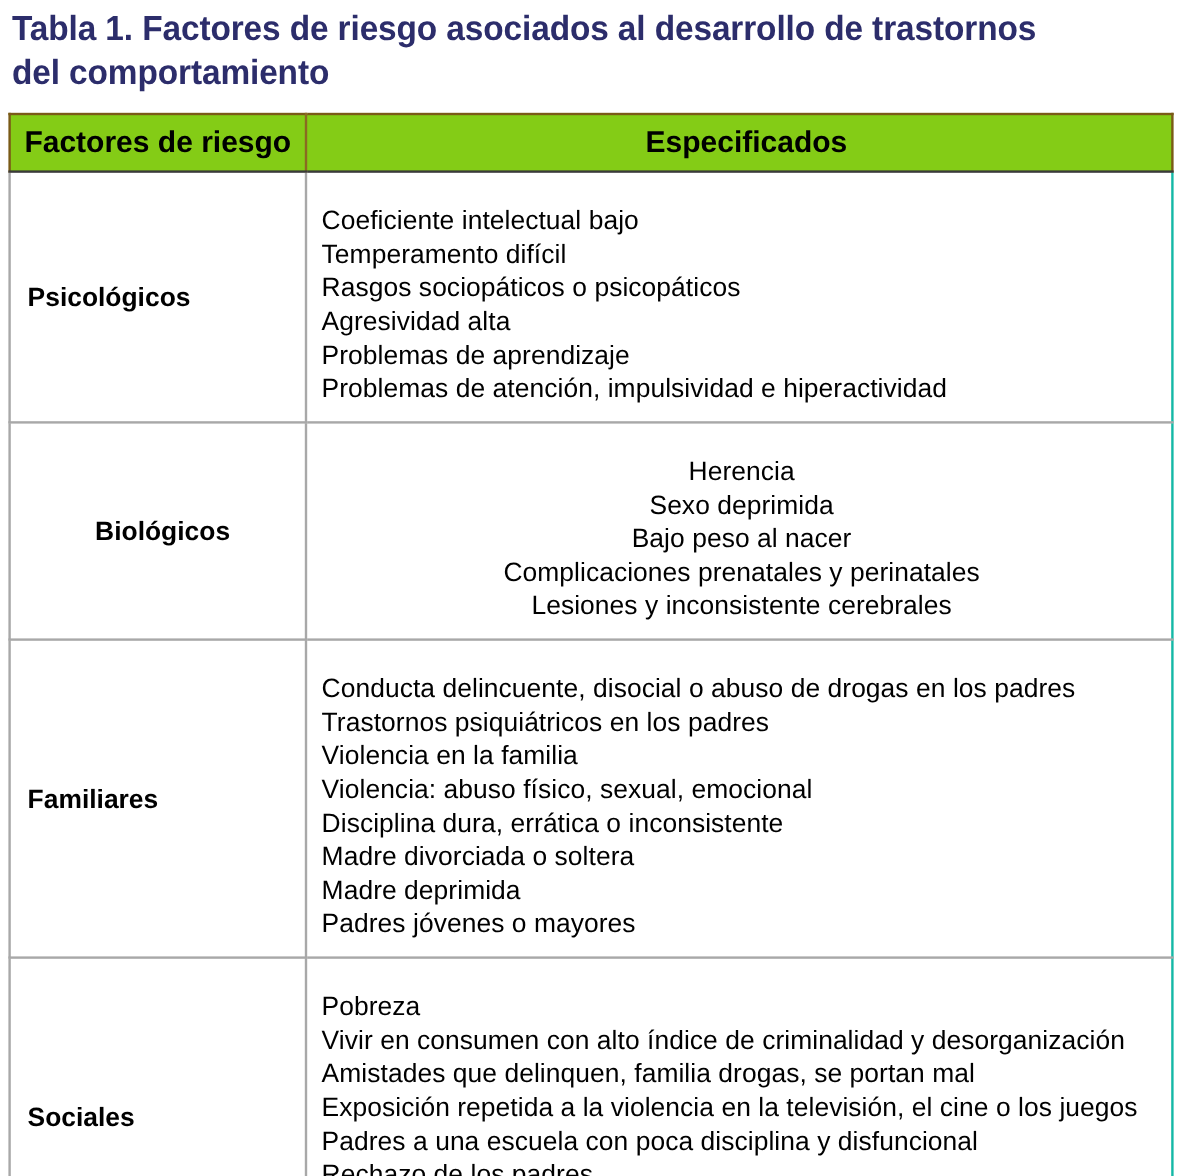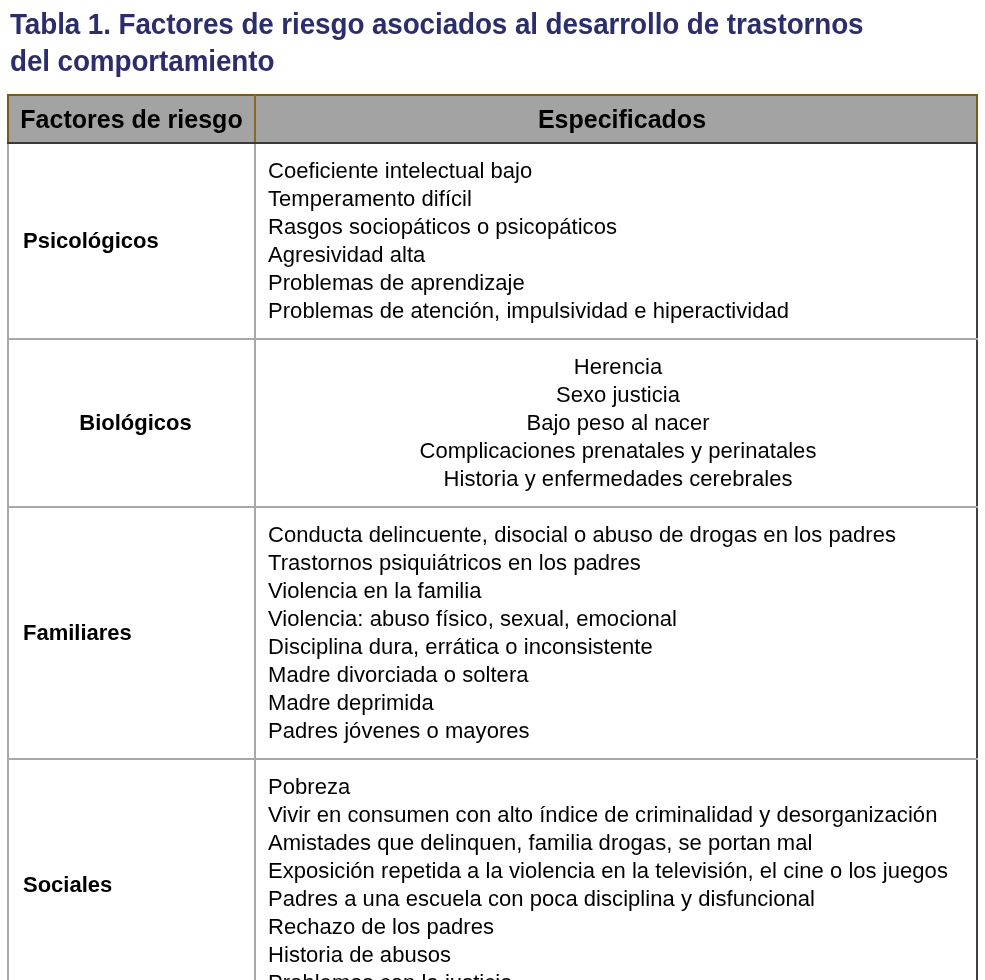--- a/index.html
+++ b/index.html
@@ -49,21 +49,21 @@
     border-collapse: collapse;
     table-layout: fixed;
     background: #ffffff;
   }
 
   .risk-table col.col-factor { width: 247px; }
   .risk-table col.col-spec   { width: 722px; }
 
   
   .risk-table thead th {
-    background: #a3a3a3;
+    background: #84cc16;
     color: #000000;
     font-size: 25px;
     font-weight: bold;
     font-stretch: condensed;
     text-align: center;
     vertical-align: middle;
     height: 48px;
     padding: 0;
     border-top: 2px solid #7a5a17;
     border-bottom: 2px solid #3a3a3a;
@@ -91,22 +91,22 @@
     border-right: 2px solid #a8a8a8;
     padding-left: 14px;
     padding-right: 6px;
     font-size: 22px;
     font-weight: bold;
     color: #000000;
     font-stretch: condensed;
     white-space: nowrap;
   }
   .risk-table tbody td.cell-spec {
-    border-right: 2px solid #404040;
-    padding: 13px 8px 13px 12px;
+    border-right: 2px solid #14b8a6;
+    padding: 26px 8px 13px 12px;
     vertical-align: top;
   }
 
   .spec-list {
     margin: 0;
     padding: 0;
     list-style: none;
   }
   .spec-list li {
     font-size: 22px;
@@ -156,24 +156,24 @@
               <li>Problemas de aprendizaje</li>
               <li>Problemas de atención, impulsividad e hiperactividad</li>
             </ul>
           </td>
         </tr>
         <tr class="data-row" data-row="1">
           <td class="cell-factor">Biológicos</td>
           <td class="cell-spec">
             <ul class="spec-list">
               <li>Herencia</li>
-              <li>Sexo justicia</li>
+              <li>Sexo deprimida</li>
               <li>Bajo peso al nacer</li>
               <li>Complicaciones prenatales y perinatales</li>
-              <li>Historia y enfermedades cerebrales</li>
+              <li>Lesiones y inconsistente cerebrales</li>
             </ul>
           </td>
         </tr>
         <tr class="data-row" data-row="2">
           <td class="cell-factor">Familiares</td>
           <td class="cell-spec">
             <ul class="spec-list">
               <li>Conducta delincuente, disocial o abuso de drogas en los padres</li>
               <li>Trastornos psiquiátricos en los padres</li>
               <li>Violencia en la familia</li>

